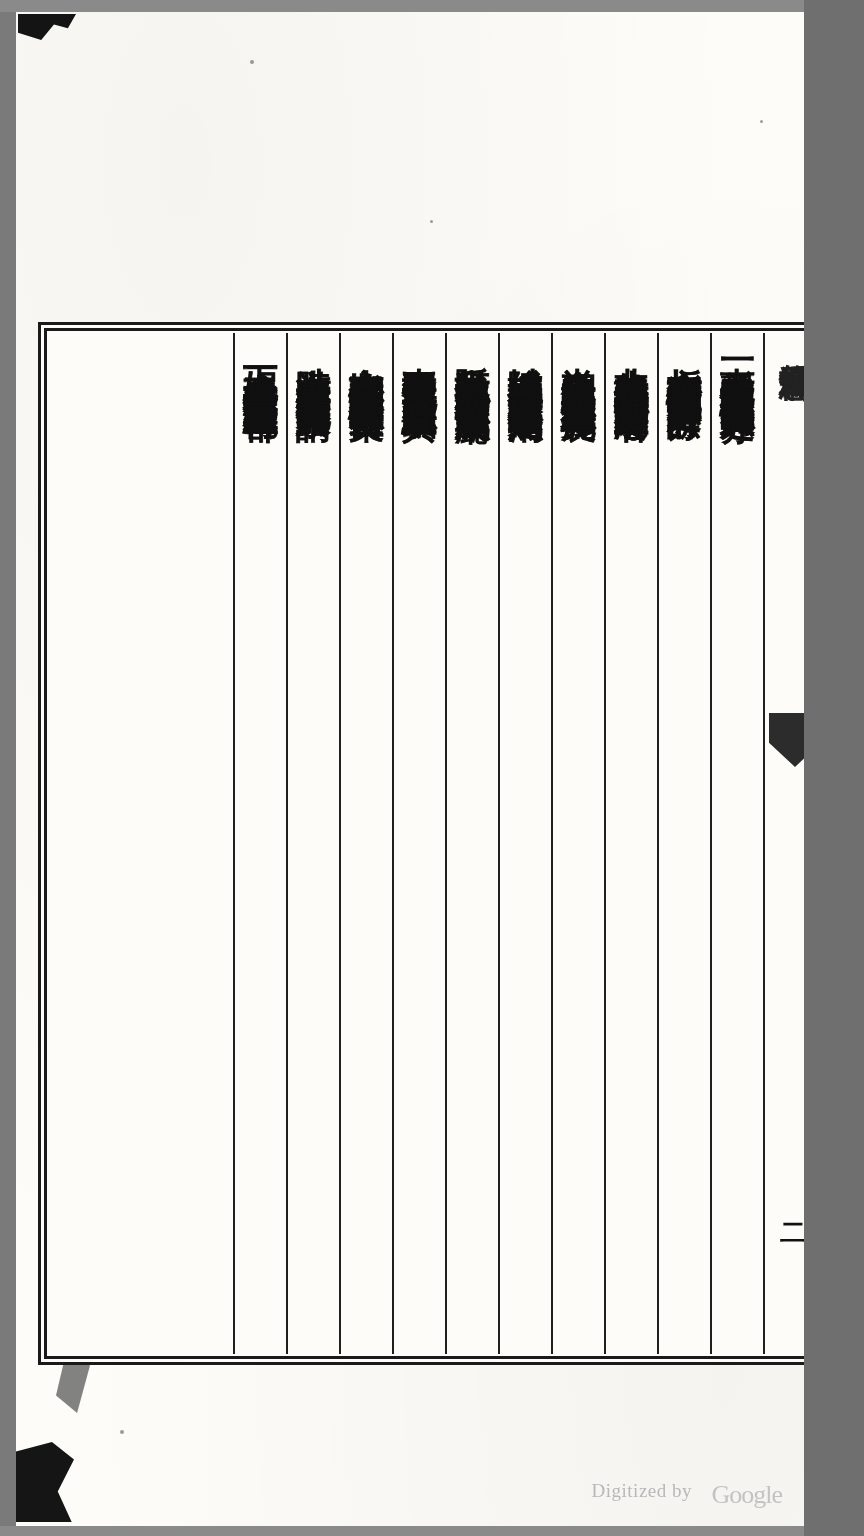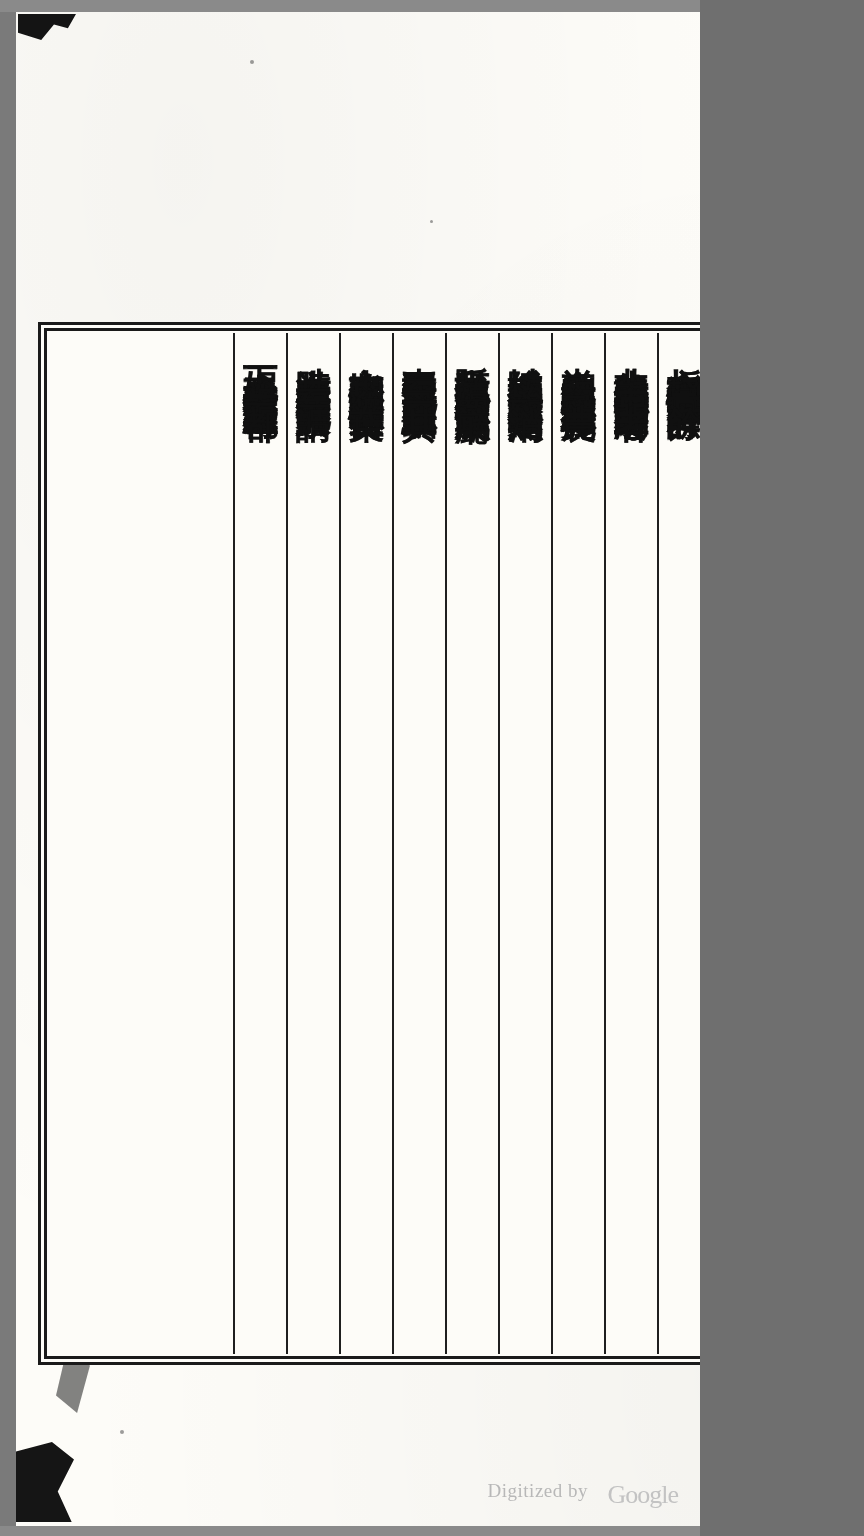--- a/index.html
+++ b/index.html
@@ -8,21 +8,21 @@
     background: #6f6f6f;
   }
   body {
     width: 864px;
     height: 1536px;
     font-family: "DejaVu Sans", sans-serif;
     overflow: hidden;
   }
   #page {
     position: relative;
-    width: 700px;
+    width: 804px;
     height: 1536px;
     background: #ffffff;
     overflow: hidden;
   }
   
   .scan-edge-left {
     position: absolute;
     left: 0; top: 0;
     width: 16px; height: 1536px;
     background: #7a7a7a;

